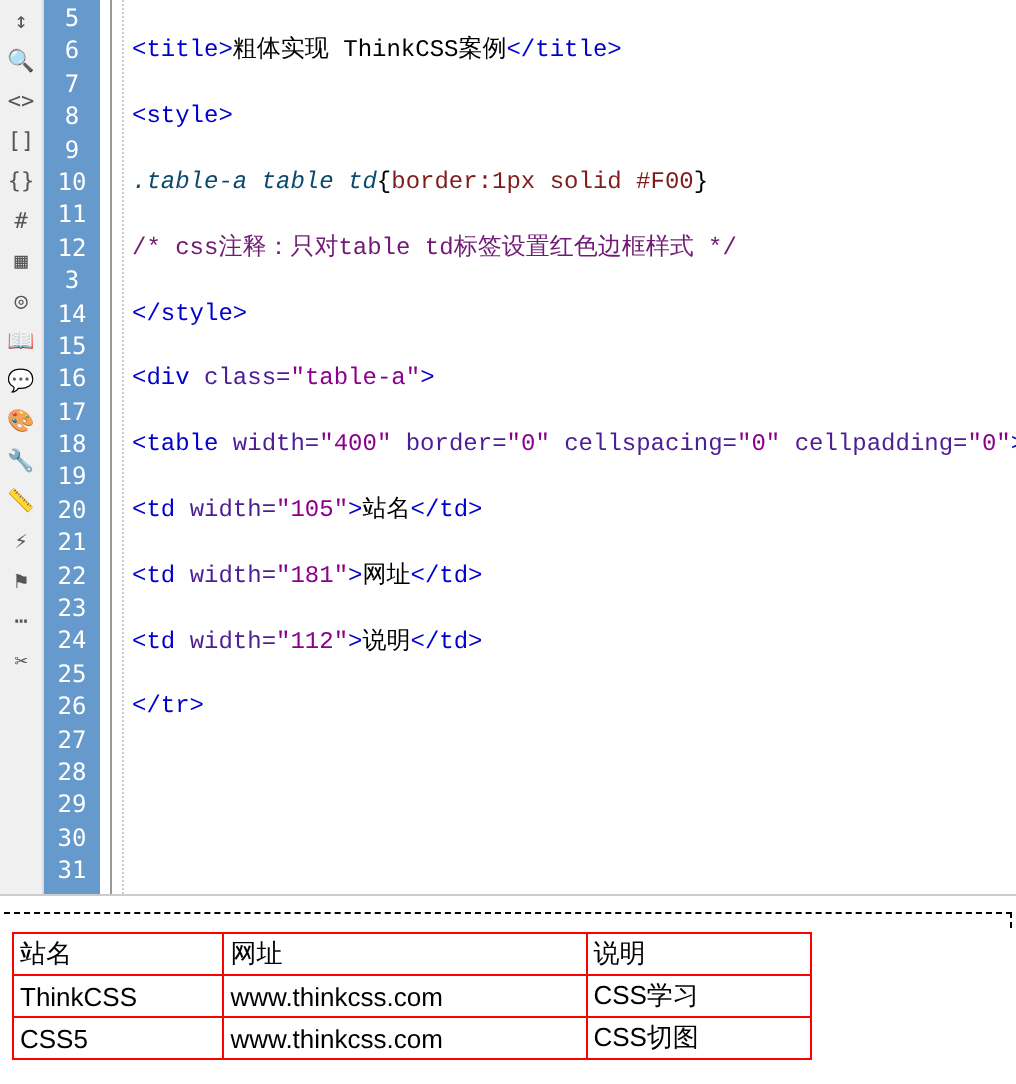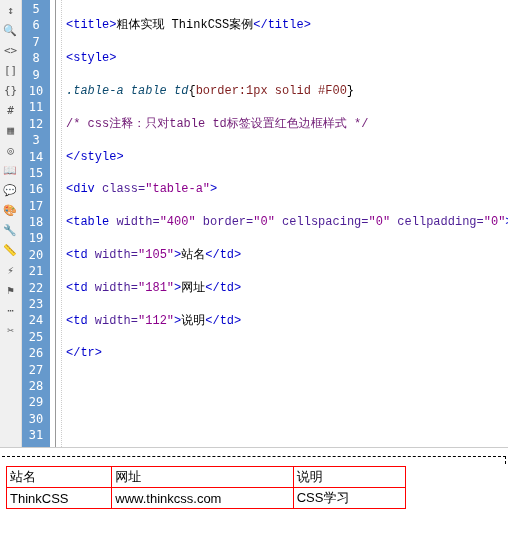--- a/index.html
+++ b/index.html
@@ -124,15 +124,20 @@
         <tr>
       <td class="th1">站名</td>
       <td class="th2">网址</td>
       <td class="th3">说明</td>
     </tr>
     <tr>
       <td>ThinkCSS</td>
       <td>www.thinkcss.com</td>
       <td>CSS学习</td>
     </tr>
+    <tr>
+      <td>CSS5</td>
+      <td>www.thinkcss.com</td>
+      <td>CSS切图</td>
+    </tr>
   </tbody>
     </table>
 </div>
 
 </body></html>

